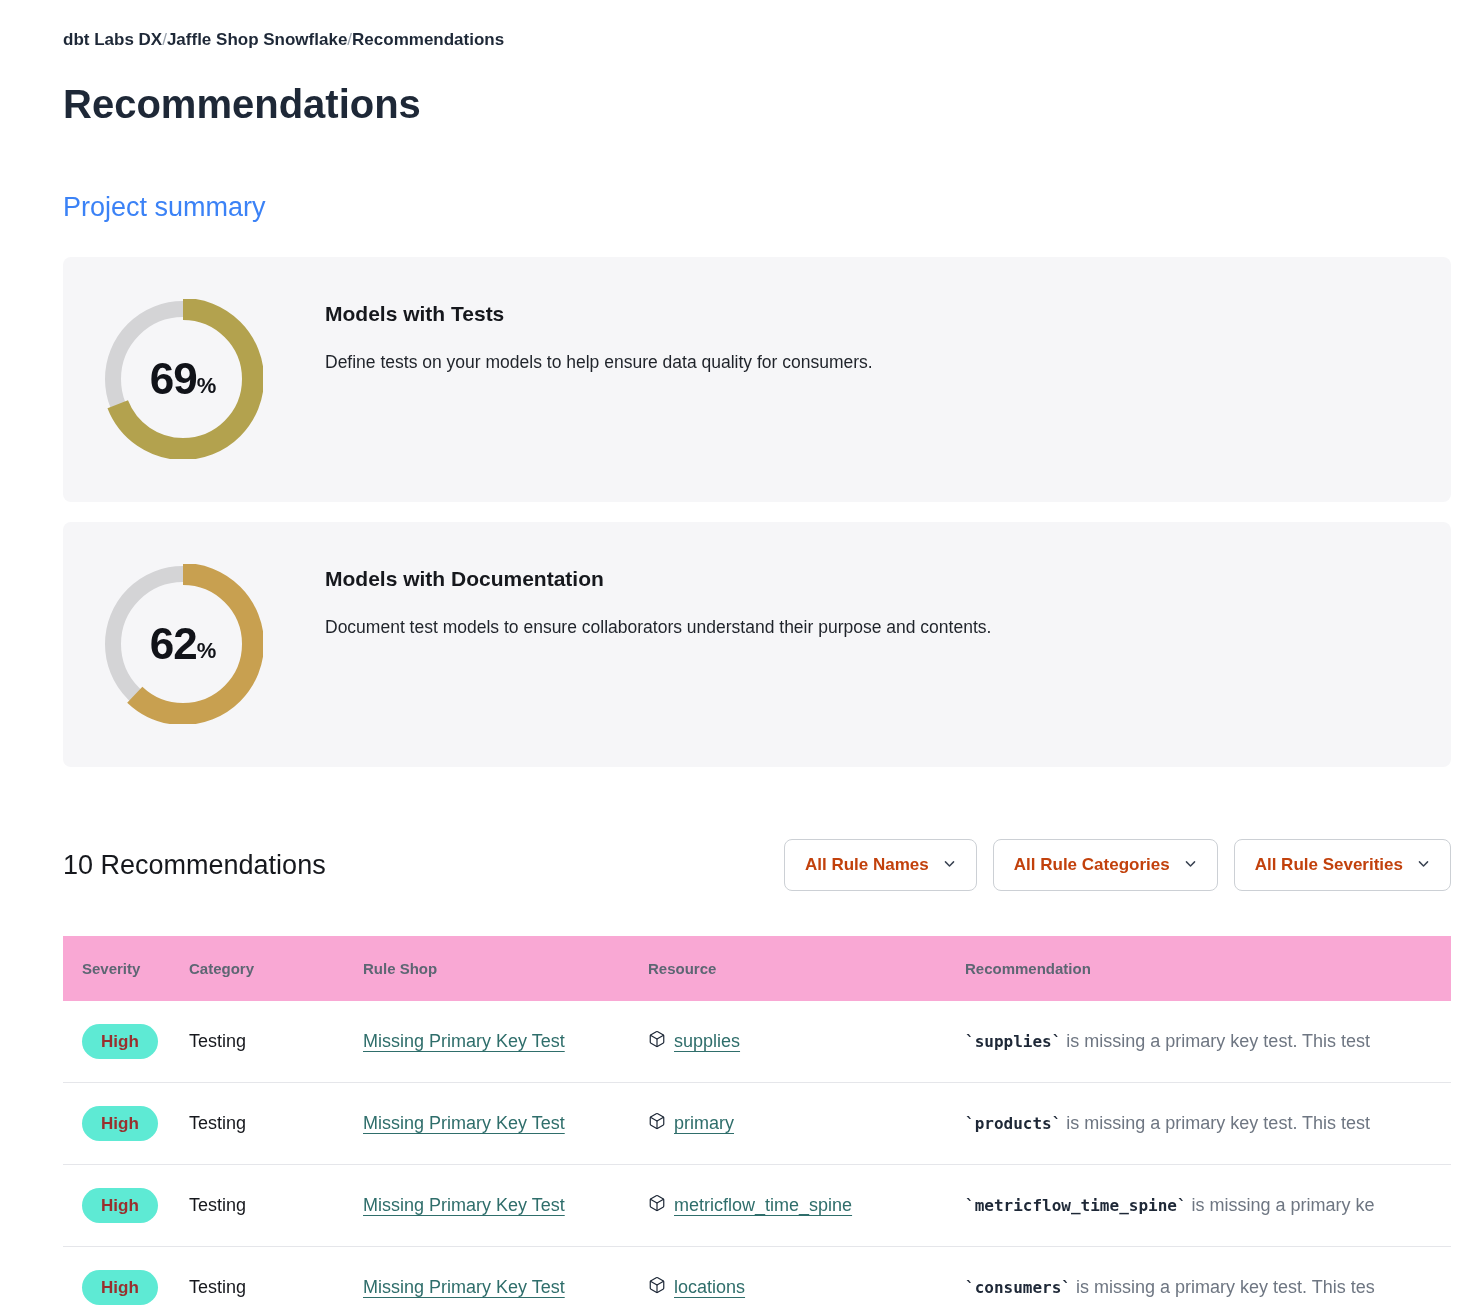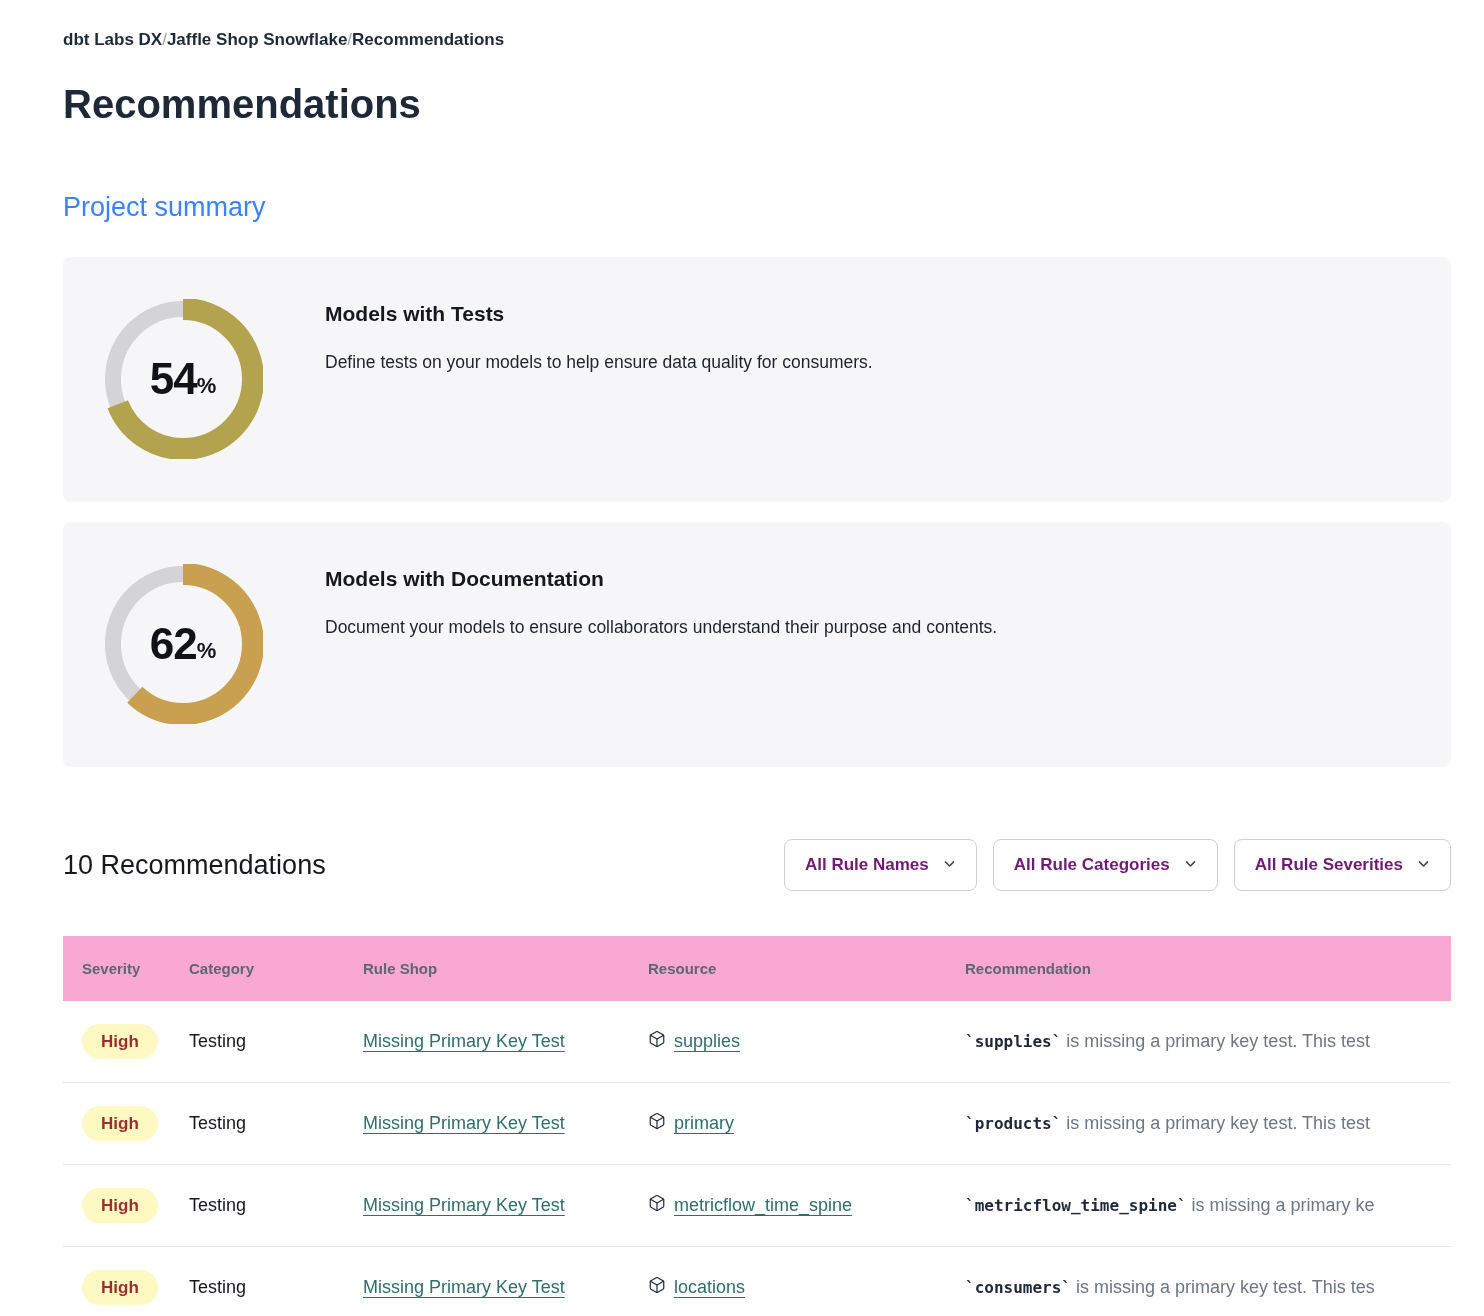--- a/index.html
+++ b/index.html
@@ -26,31 +26,31 @@
   .card-body { margin:45px 0 0 62px; }
   .card-title { font-size:21px; font-weight:700; color:#16181d; }
   .card-desc { font-size:17.5px; color:#1f232a; margin-top:26px; }
 
   
   .rec-head { margin-top:72px; display:flex; align-items:center; justify-content:space-between;gap:44px; }
   .rec-title { font-size:27px; font-weight:500; color:#16181d; }
   .filters { display:flex; gap:16px; }
   .filter-btn { display:flex; align-items:center; gap:14px; height:52px; padding:0 20px;
     background:#fff; border:1px solid #ccd0d5; border-radius:8px; font-size:17px; font-weight:600;
-    color:#701a75; cursor:pointer; font-family:inherit; }
+    color:#c2410c; cursor:pointer; font-family:inherit; }
   .filter-btn svg { margin-top:2px; }
 
   
   .table { margin-top:45px; }
   .trow { display:grid; grid-template-columns:126px 174px 285px 317px 486px; align-items:center; }
   .trow > div { min-width:0; }
   .thead { height:65px; background:#f9a8d4; font-size:15px; font-weight:700; color:#5d6673; }
   .tbody-row { height:82px; background:#fff; border-bottom:1px solid #e5e6ea; font-size:18px; }
   .cell-sev { padding-left:19px; }
-  .badge { display:inline-block; background:#fef9c3; color:#992f2e; font-weight:700; font-size:17px;
+  .badge { display:inline-block; background:#5eead4; color:#992f2e; font-weight:700; font-size:17px;
     padding:9px 19px; border-radius:999px; line-height:1; }
   .cat { color:#16181d; }
   .link { color:#2f6e6b; text-decoration:underline; text-underline-offset:4px; cursor:pointer; }
   .res-cell { display:flex; align-items:center; gap:8px; }
   .res-cell svg { flex:0 0 auto; }
   .rec-cell { white-space:nowrap; overflow:visible; }
   .rec-code { font-family:"DejaVu Sans Mono","Liberation Mono",monospace; font-weight:700;
     font-size:16px; color:#1e2837; }
   .rec-text { color:#6e7682; font-size:18px; }
 </style>
@@ -71,21 +71,21 @@
 
   <h2 class="h2">Project summary</h2>
 
   <div class="card">
     <div class="donut-wrap">
       <svg width="160" height="160" viewBox="0 0 160 160">
         <circle cx="80" cy="80" r="70" fill="none" stroke-width="16" stroke="#d4d4d6"></circle>
         <circle cx="80" cy="80" r="70" fill="none" stroke-width="22" transform="rotate(-90 80 80)" stroke="#b3a24e" stroke-dasharray="303.477850336774 439.822971502571"></circle>
       </svg>
       <div class="donut-center">
-        <span class="donut-num">54</span>
+        <span class="donut-num">69</span>
         <span class="donut-pct">%</span>
       </div>
     </div>
     <div class="card-body">
       <div class="card-title">Models with Tests</div>
       <div class="card-desc">Define tests on your models to help ensure data quality for consumers.</div>
     </div>
   </div>
 
   <div class="card">
@@ -94,21 +94,21 @@
         <circle cx="80" cy="80" r="70" fill="none" stroke-width="16" stroke="#d4d4d6"></circle>
         <circle cx="80" cy="80" r="70" fill="none" stroke-width="22" transform="rotate(-90 80 80)" stroke="#c8a050" stroke-dasharray="272.69024233159405 439.822971502571"></circle>
       </svg>
       <div class="donut-center">
         <span class="donut-num">62</span>
         <span class="donut-pct">%</span>
       </div>
     </div>
     <div class="card-body">
       <div class="card-title">Models with Documentation</div>
-      <div class="card-desc">Document your models to ensure collaborators understand their purpose and contents.</div>
+      <div class="card-desc">Document test models to ensure collaborators understand their purpose and contents.</div>
     </div>
   </div>
 
   <div class="rec-head">
     <div class="rec-title">10 Recommendations</div>
     <div class="filters">
       <button class="filter-btn">
         <span>All Rule Names</span>
         <span><svg width="13" height="13" viewBox="0 0 16 16">
               <path d="M3 6l5 5 5-5" fill="none" stroke="#3b4453" stroke-width="1.8" stroke-linecap="round" stroke-linejoin="round"></path>

